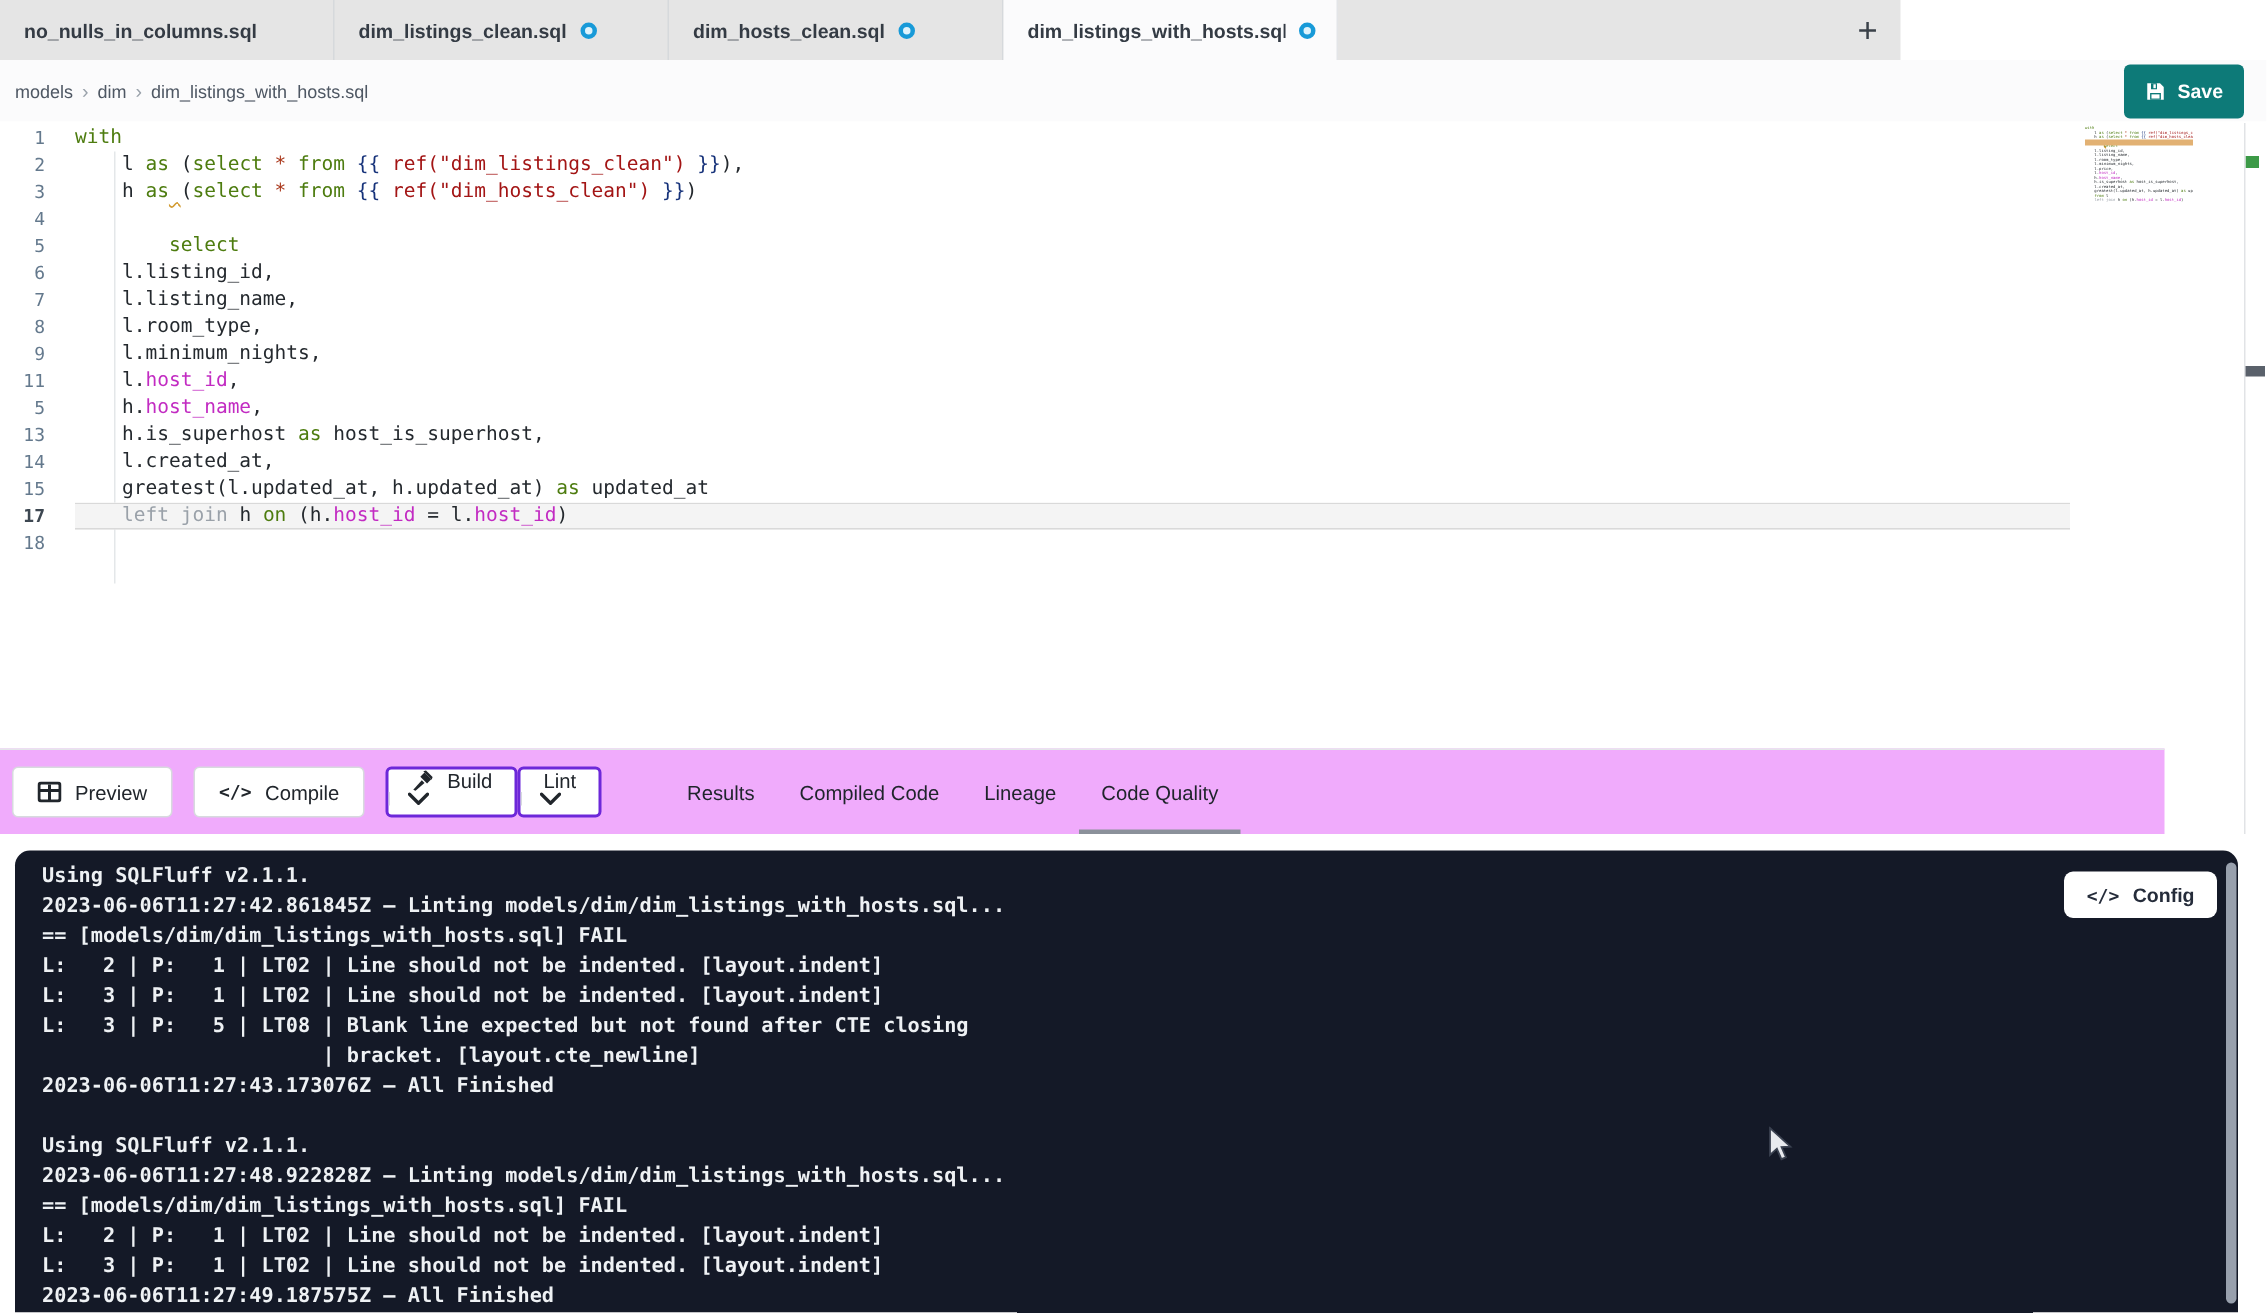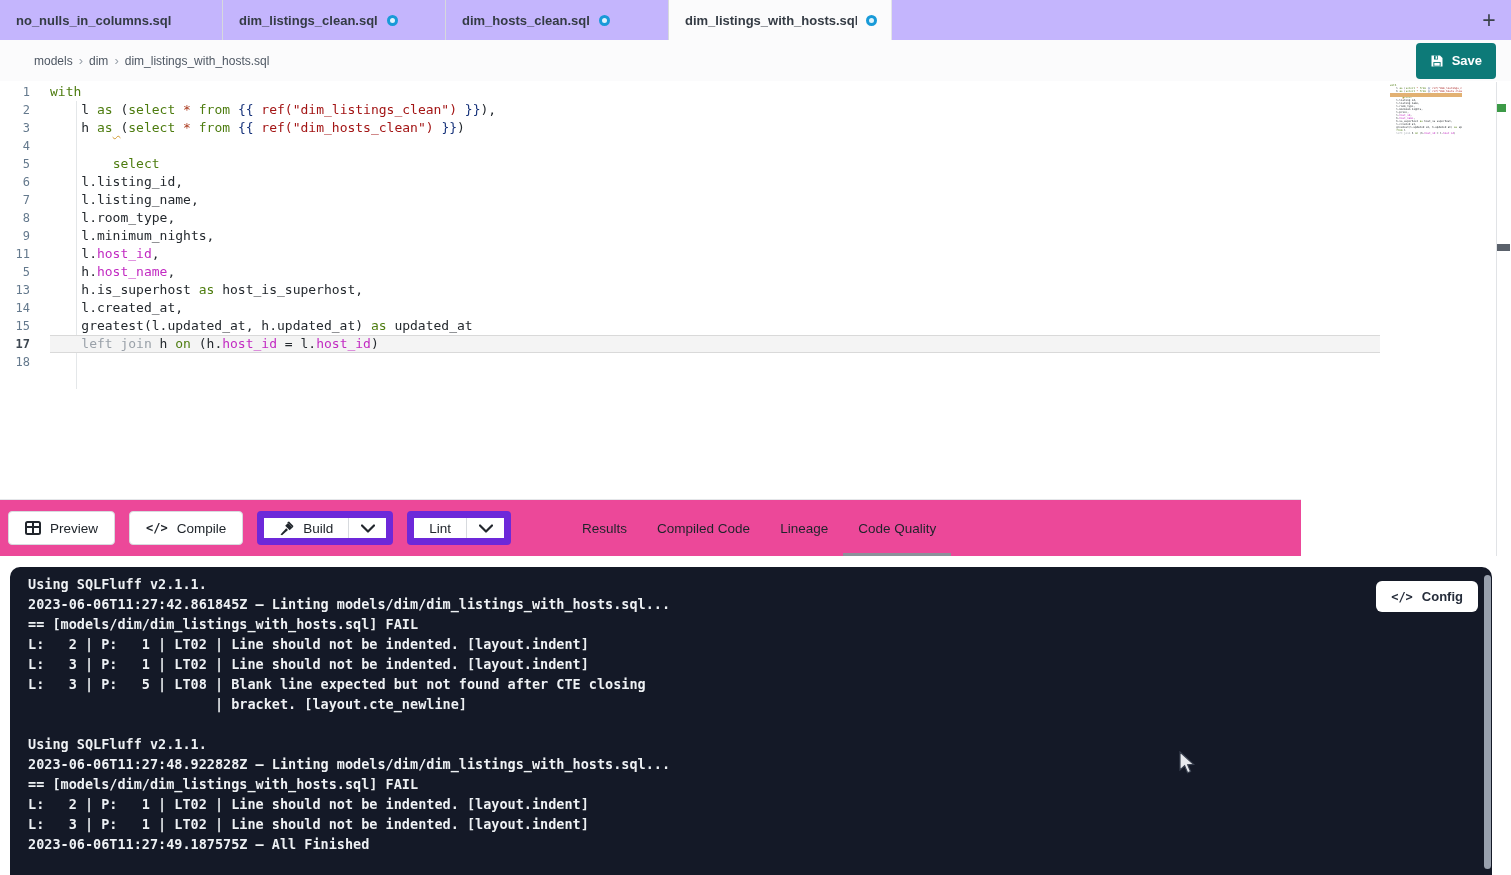--- a/index.html
+++ b/index.html
@@ -1,37 +1,37 @@
 <!DOCTYPE html>
 <html><head>
 <meta charset="utf-8">
 <style>
   * { margin:0; padding:0; box-sizing:border-box; }
   html,body { width:1511px; height:875px; overflow:hidden; background:#fff;
     font-family:"Liberation Sans", sans-serif; }
   .app { position:relative; width:1511px; height:875px; }
 
   
-  .tabbar { position:absolute; left:0; top:0; width:1511px; height:40px;
-    background:#c4b5fd; display:flex; }
+  .tabbar { position:absolute; left:0; top:0; width:1267px; height:40px;
+    background:#e5e5e5; display:flex; }
   .tab { width:223px; height:40px; display:flex; align-items:center;
     padding:0 14px 0 16px; border-right:1px solid #d6d9dc; cursor:pointer; }
   .tab-label { font-size:13px; font-weight:600; color:#343b44; white-space:nowrap;
     overflow:hidden; }
   .tab.active { background:#fbfbfc; border-right:1px solid #e3e5e8; }
   .dot { width:11px; height:11px; min-width:11px; border-radius:50%;
     border:3.5px solid #189ad8; background:#dff3fc; margin-left:9px; }
   .new-tab { position:absolute; right:6px; top:4px; width:32px; height:32px;
     display:flex; align-items:center; justify-content:center; font-size:23px;
     font-weight:300; color:#3a4149; cursor:pointer; }
 
   
   .subheader { position:absolute; left:0; top:40px; width:1511px; height:41px;
     background:#fbfbfc; display:flex; align-items:center; padding:0 15px 0 10px; }
-  .breadcrumb { display:flex; align-items:center; font-size:12px; color:#4e5763;margin-left:24px; }
+  .breadcrumb { display:flex; align-items:center; font-size:12px; color:#4e5763; }
   .crumb { cursor:pointer; }
   .crumb-sep { color:#9aa2ab; margin:0 6px; font-size:13px; }
   .save-btn { margin-left:auto; height:36px; background:#0d7a78; border-radius:4px;
     display:flex; align-items:center; gap:8px; padding:0 14px; color:#fff;
     font-size:13px; font-weight:600; cursor:pointer; border:none; }
 
   
   .editor { position:absolute; left:0; top:81px; width:1511px; height:418px;
     background:#fff; font-family:"DejaVu Sans Mono", monospace; font-size:13px;
     line-height:18px; }
@@ -63,29 +63,29 @@
   .minimap-hl { position:absolute; left:0; top:9px; width:72px; height:3.5px;
     background:#e2b173; }
   .ruler-green { position:absolute; left:1497px; top:23px; width:9px; height:8px;
     background:#3c9a47; }
   .page-scroll-line { position:absolute; left:1496px; top:1px; width:1px;
     height:474px; background:#e1e3e6; }
   .page-scroll-dash { position:absolute; left:1497px; top:163px; width:13px;
     height:7px; background:#5a616b; cursor:pointer; }
 
   
-  .actionbar { position:absolute; left:0; top:499px; width:1301px; height:57px;
-    background:#ec4899; border-top:1px solid #e4e6e9; display:flex;
+  .actionbar { position:absolute; left:0; top:499px; width:1443px; height:57px;
+    background:#f0abfc; border-top:1px solid #e4e6e9; display:flex;
     align-items:center; padding-left:8px; }
   .btn { height:34px; background:#fff; border:1px solid #d7dade; border-radius:4px;
     display:flex; align-items:center; gap:9px; padding:0 16px; font-size:13.5px;
     color:#21262c; cursor:pointer; margin-right:14px; }
   .btn svg { display:block; }
-  .split { display:flex; height:34px; border:7px solid #6d28d9; border-radius:4px;
-    background:#fff; margin-right:14px; overflow:hidden; }
+  .split { display:flex; height:34px; border:2px solid #6d28d9; border-radius:4px;
+    background:#fff; overflow:hidden;flex-direction:column; }
   .split .main { display:flex; align-items:center; gap:9px; padding:0 15px;
     font-size:13.5px; color:#21262c; cursor:pointer; }
   .split .chev { display:flex; align-items:center; justify-content:center;
     width:38px; border-left:1px solid #d7dade; cursor:pointer; }
   .code-glyph { font-family:"DejaVu Sans Mono", monospace; font-size:12px;
     font-weight:bold; color:#21262c; }
   .panel-tabs { display:flex; margin-left:42px; height:56px; }
   .panel-tab { display:flex; align-items:center; padding:0 15px; font-size:13.5px;
     color:#1f242b; cursor:pointer; position:relative; }
   .panel-tab.active { box-shadow: inset 0 -3px 0 #8b919a; }
@@ -291,20 +291,21 @@
 
   <div class="terminal">
     <div id="term-lines">
         <div class="term-line">Using SQLFluff v2.1.1.</div>
         <div class="term-line">2023-06-06T11:27:42.861845Z — Linting models/dim/dim_listings_with_hosts.sql...</div>
         <div class="term-line">== [models/dim/dim_listings_with_hosts.sql] FAIL</div>
         <div class="term-line">L:   2 | P:   1 | LT02 | Line should not be indented. [layout.indent]</div>
         <div class="term-line">L:   3 | P:   1 | LT02 | Line should not be indented. [layout.indent]</div>
         <div class="term-line">L:   3 | P:   5 | LT08 | Blank line expected but not found after CTE closing</div>
         <div class="term-line">                       | bracket. [layout.cte_newline]</div>
+        <div class="term-line">2023-06-06T11:27:43.173076Z — All Finished</div>
         <div class="term-line"> </div>
         <div class="term-line">Using SQLFluff v2.1.1.</div>
         <div class="term-line">2023-06-06T11:27:48.922828Z — Linting models/dim/dim_listings_with_hosts.sql...</div>
         <div class="term-line">== [models/dim/dim_listings_with_hosts.sql] FAIL</div>
         <div class="term-line">L:   2 | P:   1 | LT02 | Line should not be indented. [layout.indent]</div>
         <div class="term-line">L:   3 | P:   1 | LT02 | Line should not be indented. [layout.indent]</div>
         <div class="term-line">2023-06-06T11:27:49.187575Z — All Finished</div>
       </div>
     <button class="config-btn">
       <span class="code-glyph" style="color:#252c3a;">&lt;/&gt;</span>

